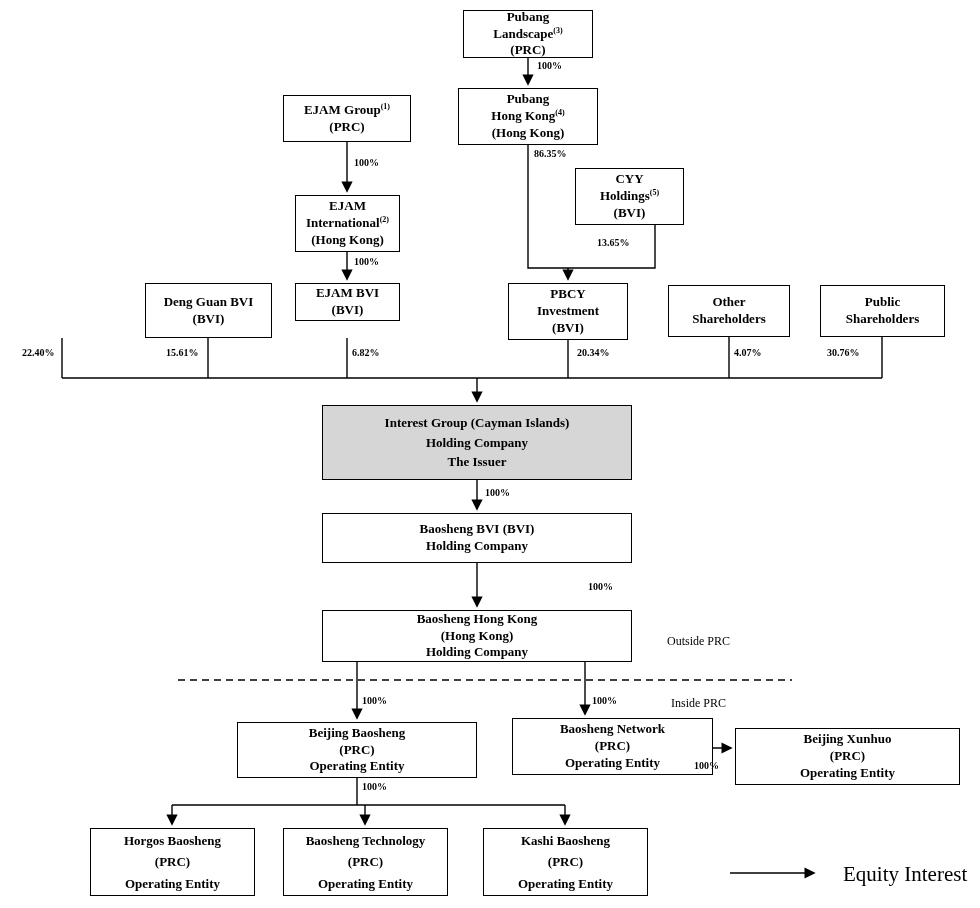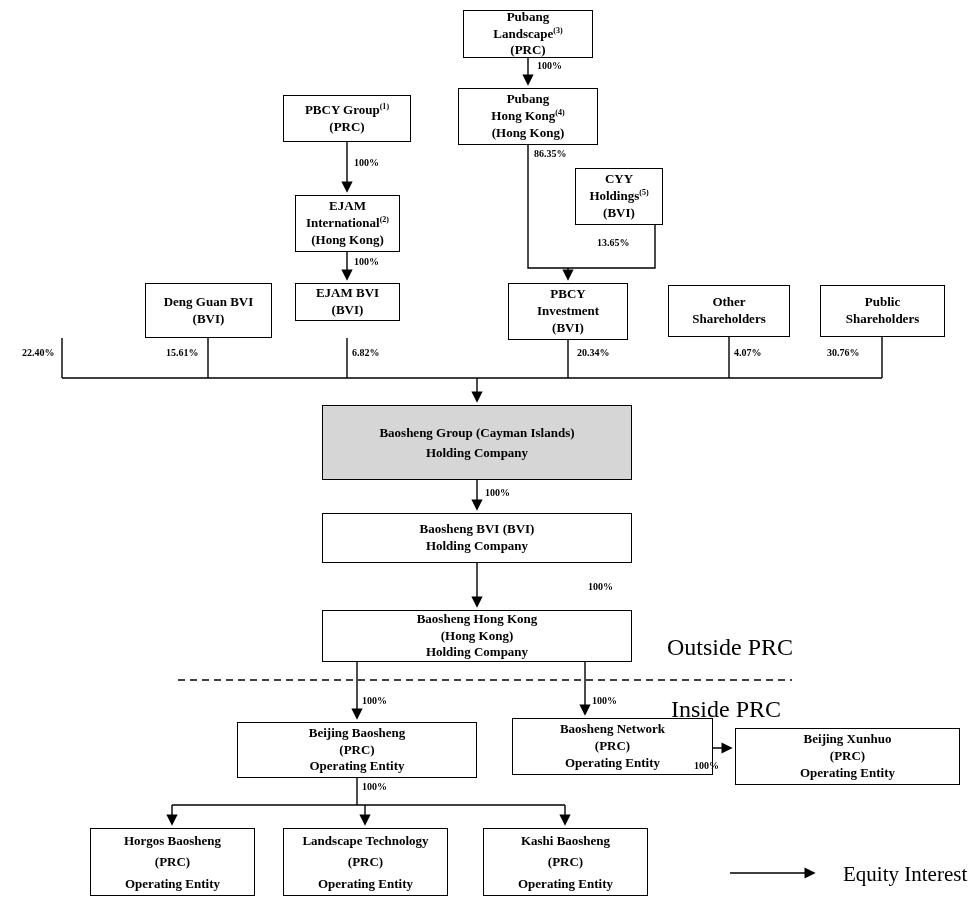--- a/index.html
+++ b/index.html
@@ -12,21 +12,21 @@
     display:flex; align-items:center; justify-content:center;
     text-align:center; font-weight:700; font-size:13px; line-height:1.3;
     padding:1px 10px;
   }
   .node.issuer { background:#d6d6d6; }
   .node.lh15 { line-height:1.5; }
   .node.lh16 { line-height:1.62; }
   .ln { display:block; }
   sup { font-size:0.62em; vertical-align:super; line-height:0; }
   .pct { position:absolute; font-weight:700; font-size:10px; white-space:nowrap; }
-  .region { position:absolute; font-size:24px; white-space:nowrap; }
+  .region { position:absolute; font-size:12px; white-space:nowrap; }
   .legend-label { position:absolute; font-size:21px; white-space:nowrap; }
 </style>
 </head>
 <body>
 
 <div id="chart">
 
   <svg id="wires" width="980" height="908" viewBox="0 0 980 908" xmlns="http://www.w3.org/2000/svg">
     <defs>
       <marker id="arw" viewBox="0 0 10 10" refX="8.5" refY="5" markerWidth="8" markerHeight="8" orient="auto-start-reverse">
@@ -66,34 +66,34 @@
   <div class="node" style="left:463px;top:10px;width:130px;height:48px">
     <div>
       <span class="ln">Pubang</span>
       <span class="ln"><span>Landscape</span><sup>(3)</sup></span>
       <span class="ln">(PRC)</span>
     </div>
   </div>
 
   <div class="node" style="left:283px;top:95px;width:128px;height:47px">
     <div>
-      <span class="ln"><span>PBCY Group</span><sup>(1)</sup></span>
+      <span class="ln"><span>EJAM Group</span><sup>(1)</sup></span>
       <span class="ln">(PRC)</span>
     </div>
   </div>
 
   <div class="node" style="left:458px;top:88px;width:140px;height:57px">
     <div>
       <span class="ln">Pubang</span>
       <span class="ln"><span>Hong Kong</span><sup>(4)</sup></span>
       <span class="ln">(Hong Kong)</span>
     </div>
   </div>
 
-  <div class="node" style="left:575px;top:168px;width:88px;height:57px">
+  <div class="node" style="left:575px;top:168px;width:109px;height:57px">
     <div>
       <span class="ln">CYY</span>
       <span class="ln"><span>Holdings</span><sup>(5)</sup></span>
       <span class="ln">(BVI)</span>
     </div>
   </div>
 
   <div class="node" style="left:295px;top:195px;width:105px;height:57px">
     <div>
       <span class="ln">EJAM</span>
@@ -134,22 +134,23 @@
 
   <div class="node" style="left:820px;top:285px;width:125px;height:52px">
     <div>
       <span class="ln">Public</span>
       <span class="ln">Shareholders</span>
     </div>
   </div>
 
   <div class="node issuer lh15" style="left: 322px; top: 405px; width: 310px; height: 75px; background: rgb(214, 214, 214);">
     <div>
-      <span class="ln">Baosheng Group (Cayman Islands)</span>
+      <span class="ln">Interest Group (Cayman Islands)</span>
       <span class="ln">Holding Company</span>
+      <span class="ln">The Issuer</span>
     </div>
   </div>
 
   <div class="node" style="left:322px;top:513px;width:310px;height:50px">
     <div>
       <span class="ln">Baosheng BVI (BVI)</span>
       <span class="ln">Holding Company</span>
     </div>
   </div>
 
@@ -188,21 +189,21 @@
   <div class="node lh16" style="left:90px;top:828px;width:165px;height:68px">
     <div>
       <span class="ln">Horgos Baosheng</span>
       <span class="ln">(PRC)</span>
       <span class="ln">Operating Entity</span>
     </div>
   </div>
 
   <div class="node lh16" style="left:283px;top:828px;width:165px;height:68px">
     <div>
-      <span class="ln">Landscape Technology</span>
+      <span class="ln">Baosheng Technology</span>
       <span class="ln">(PRC)</span>
       <span class="ln">Operating Entity</span>
     </div>
   </div>
 
   <div class="node lh16" style="left:483px;top:828px;width:165px;height:68px">
     <div>
       <span class="ln">Kashi Baosheng</span>
       <span class="ln">(PRC)</span>
       <span class="ln">Operating Entity</span>

